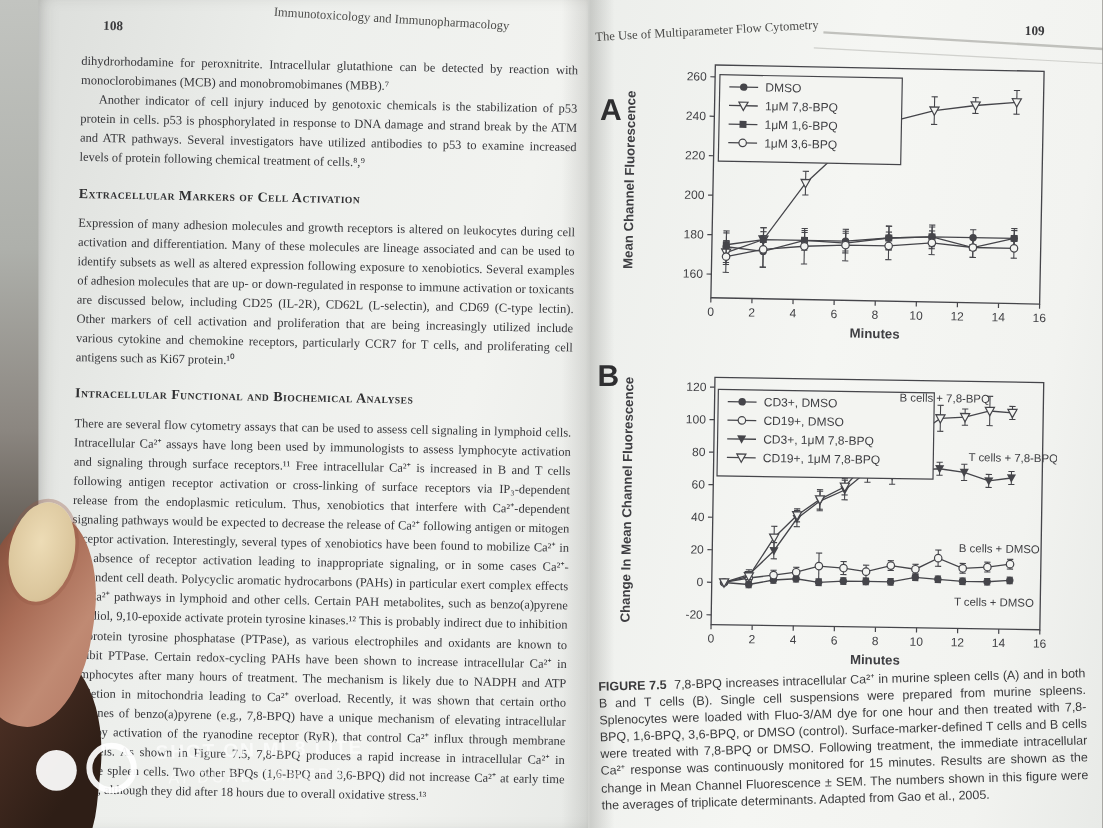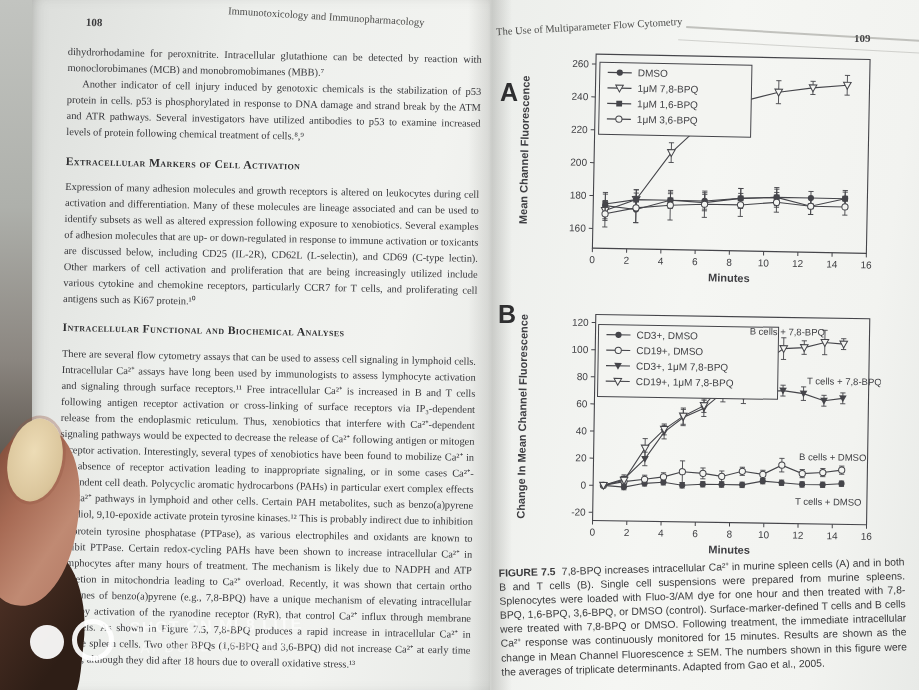--- a/index.html
+++ b/index.html
@@ -20,21 +20,21 @@
   .lp-pageno{position:absolute;left:56px;top:16px;font-size:11px;font-weight:bold;color:#3a3a3c;transform:rotate(2deg);}
   .lp-runhead{position:absolute;left:198px;top:11px;font-size:10.5px;color:#4c4c4a;transform:rotate(3.4deg);white-space:nowrap;}
   .lp-body{position:absolute;left:38px;top:44px;width:414px;transform:rotate(1.1deg);transform-origin:top left;
     font-size:10.4px;line-height:16.1px;color:#36363a;text-align:justify;}
   .lp-body p{margin:0;}
   .lp-body p.indent{text-indent:15px;}
   .lp-body h3{margin:13px 0 9px 0;font-size:11.6px;font-variant:small-caps;font-weight:700;
     letter-spacing:.4px;color:#2f2f31;text-align:left;}
   
   .rp-runhead{position:absolute;left:6px;top:21px;font-size:10.5px;color:#4c4c4a;transform:rotate(-3.2deg);white-space:nowrap;}
-  .rp-pageno{position:absolute;left:364px;top:32px;font-size:11px;font-weight:bold;color:#3a3a3c;}
+  .rp-pageno{position:absolute;left:364px;top:20px;font-size:11px;font-weight:bold;color:#3a3a3c;}
   .panel-label{position:absolute;font-family:"Liberation Sans",sans-serif;font-weight:bold;font-size:25px;color:#2e2e30;}
   .label-a{left:10px;top:78px;}
   .label-b{left:8px;top:300px;}
   svg.chart{position:absolute;left:12px;}
   .chart-a{top:40px;transform:rotate(1.1deg);}
   .chart-b{top:296px;transform:rotate(.9deg);}
   svg.chart text{fill:#3e3e42;}
   svg.chart .tick{font:10px "Liberation Sans",sans-serif;}
   svg.chart .axlab{font:bold 11px "Liberation Sans",sans-serif;}
   svg.chart .leg{font:10px "Liberation Sans",sans-serif;}

